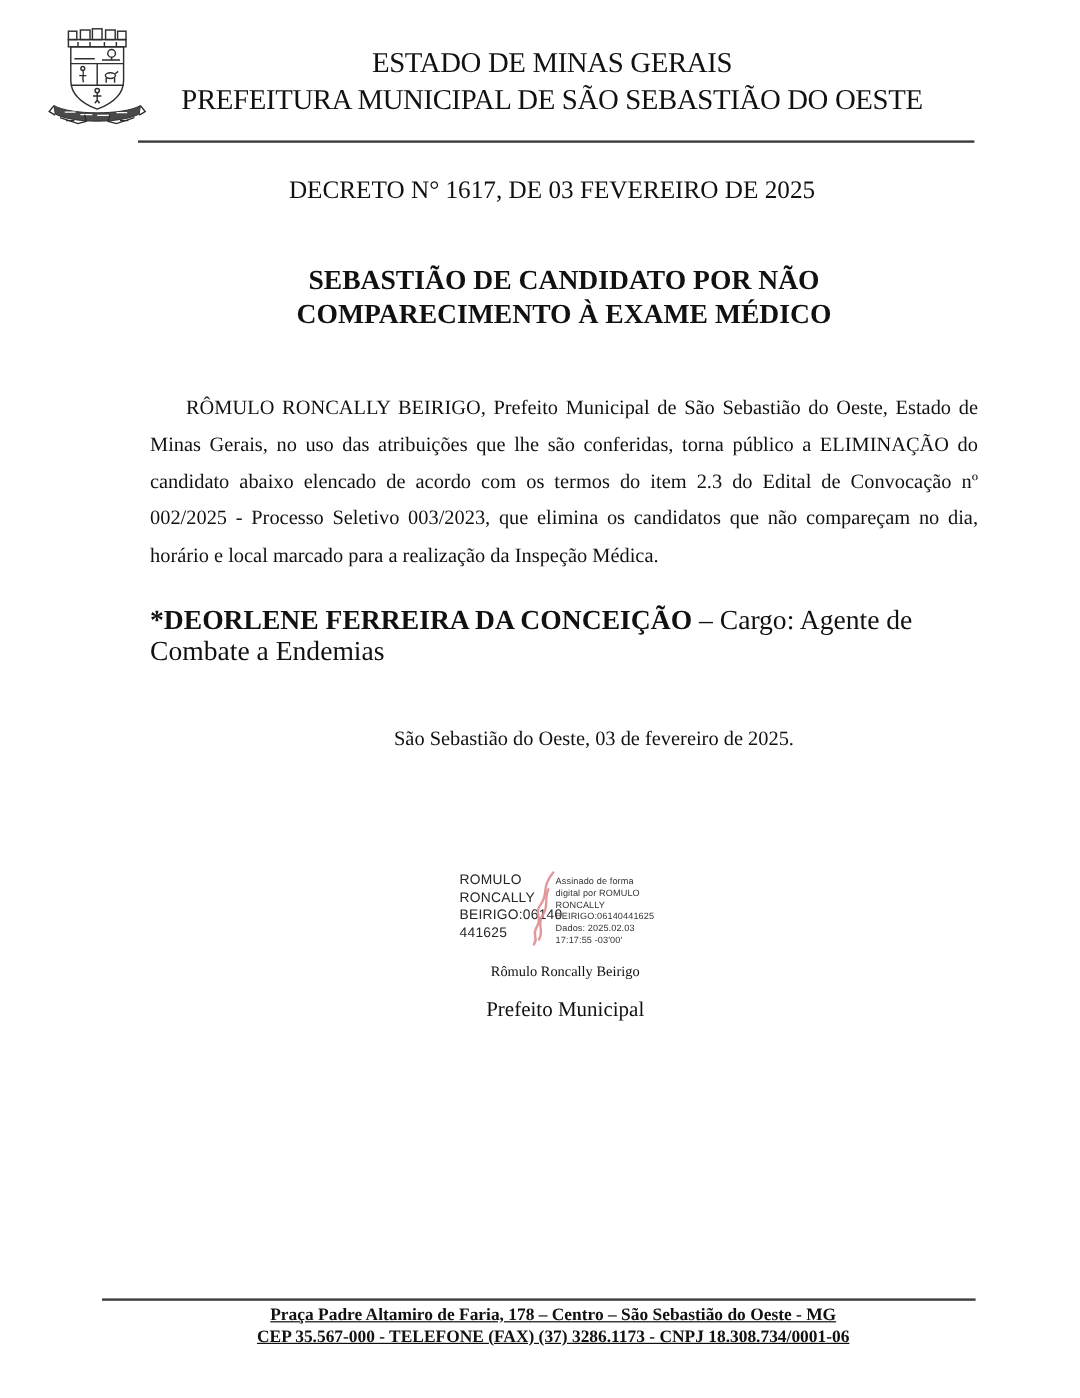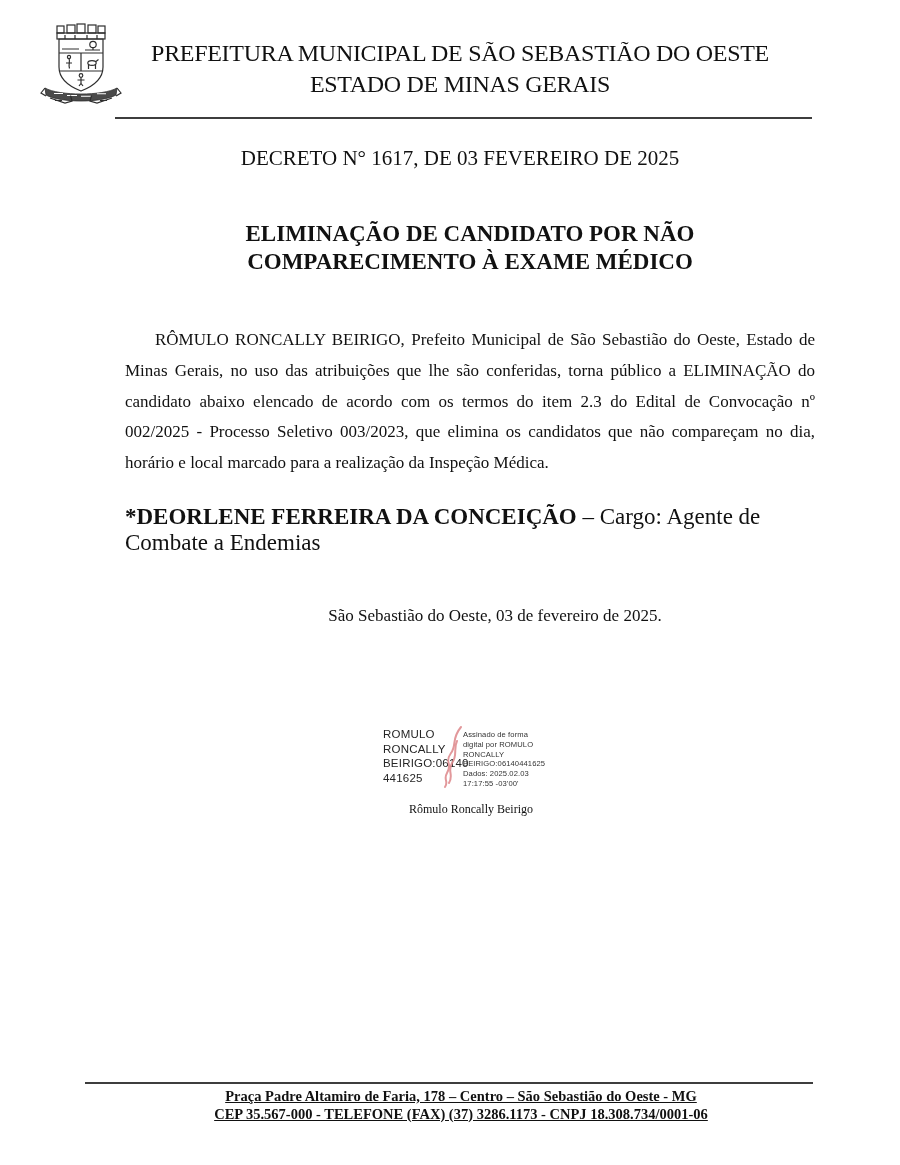--- a/index.html
+++ b/index.html
@@ -125,30 +125,30 @@
         <path d="M4,65 L0,70 L5,73"></path>
         <path d="M76,65 L80,70 L75,73"></path>
         <path d="M9,75 l15,5 l7,-2 l-1.5,-5.5"></path>
         <path d="M71,75 l-15,5 l-7,-2 l1.5,-5.5"></path>
         <path d="M14,77.5 h7 M59,77.5 h7"></path>
       </g>
     </svg>
   </div>
 
   <div class="org">
+    <div>ESTADO DE MINAS GERAIS</div>
     <div>PREFEITURA MUNICIPAL DE SÃO SEBASTIÃO DO OESTE</div>
-    <div>ESTADO DE MINAS GERAIS</div>
   </div>
 
   <div class="rule rule-top"></div>
 
   <div class="decree">DECRETO N° 1617, DE 03 FEVEREIRO DE 2025</div>
 
   <h1 class="title">
-    <span>ELIMINAÇÃO DE CANDIDATO POR NÃO</span><br>
+    <span>SEBASTIÃO DE CANDIDATO POR NÃO</span><br>
     <span>COMPARECIMENTO À EXAME MÉDICO</span>
   </h1>
 
   <p class="bodytext">RÔMULO RONCALLY BEIRIGO, Prefeito Municipal de São Sebastião do Oeste, Estado de Minas Gerais, no uso das atribuições que lhe são conferidas, torna público a ELIMINAÇÃO do candidato abaixo elencado de acordo com os termos do item 2.3 do Edital de Convocação nº 002/2025 - Processo Seletivo 003/2023, que elimina os candidatos que não compareçam no dia, horário e local marcado para a realização da Inspeção Médica.</p>
 
   <p class="candidate">
     <strong>*DEORLENE FERREIRA DA CONCEIÇÃO</strong><span> – Cargo: Agente de Combate a Endemias</span>
   </p>
 
   <div class="dateline">São Sebastião do Oeste, 03 de fevereiro de 2025.</div>
@@ -168,20 +168,21 @@
       <div>Assinado de forma</div>
       <div>digital por ROMULO</div>
       <div>RONCALLY</div>
       <div>BEIRIGO:06140441625</div>
       <div>Dados: 2025.02.03</div>
       <div>17:17:55 -03'00'</div>
     </div>
   </div>
 
   <div class="signer-name">Rômulo Roncally Beirigo</div>
+  <div class="signer-role">Prefeito Municipal</div>
 
   <div class="rule rule-bottom"></div>
   <div class="footer">
     <div>Praça Padre Altamiro de Faria, 178 – Centro – São Sebastião do Oeste - MG</div>
     <div>CEP 35.567-000 - TELEFONE (FAX) (37) 3286.1173 - CNPJ 18.308.734/0001-06</div>
   </div>
 
 </div>
 
 </body></html>

